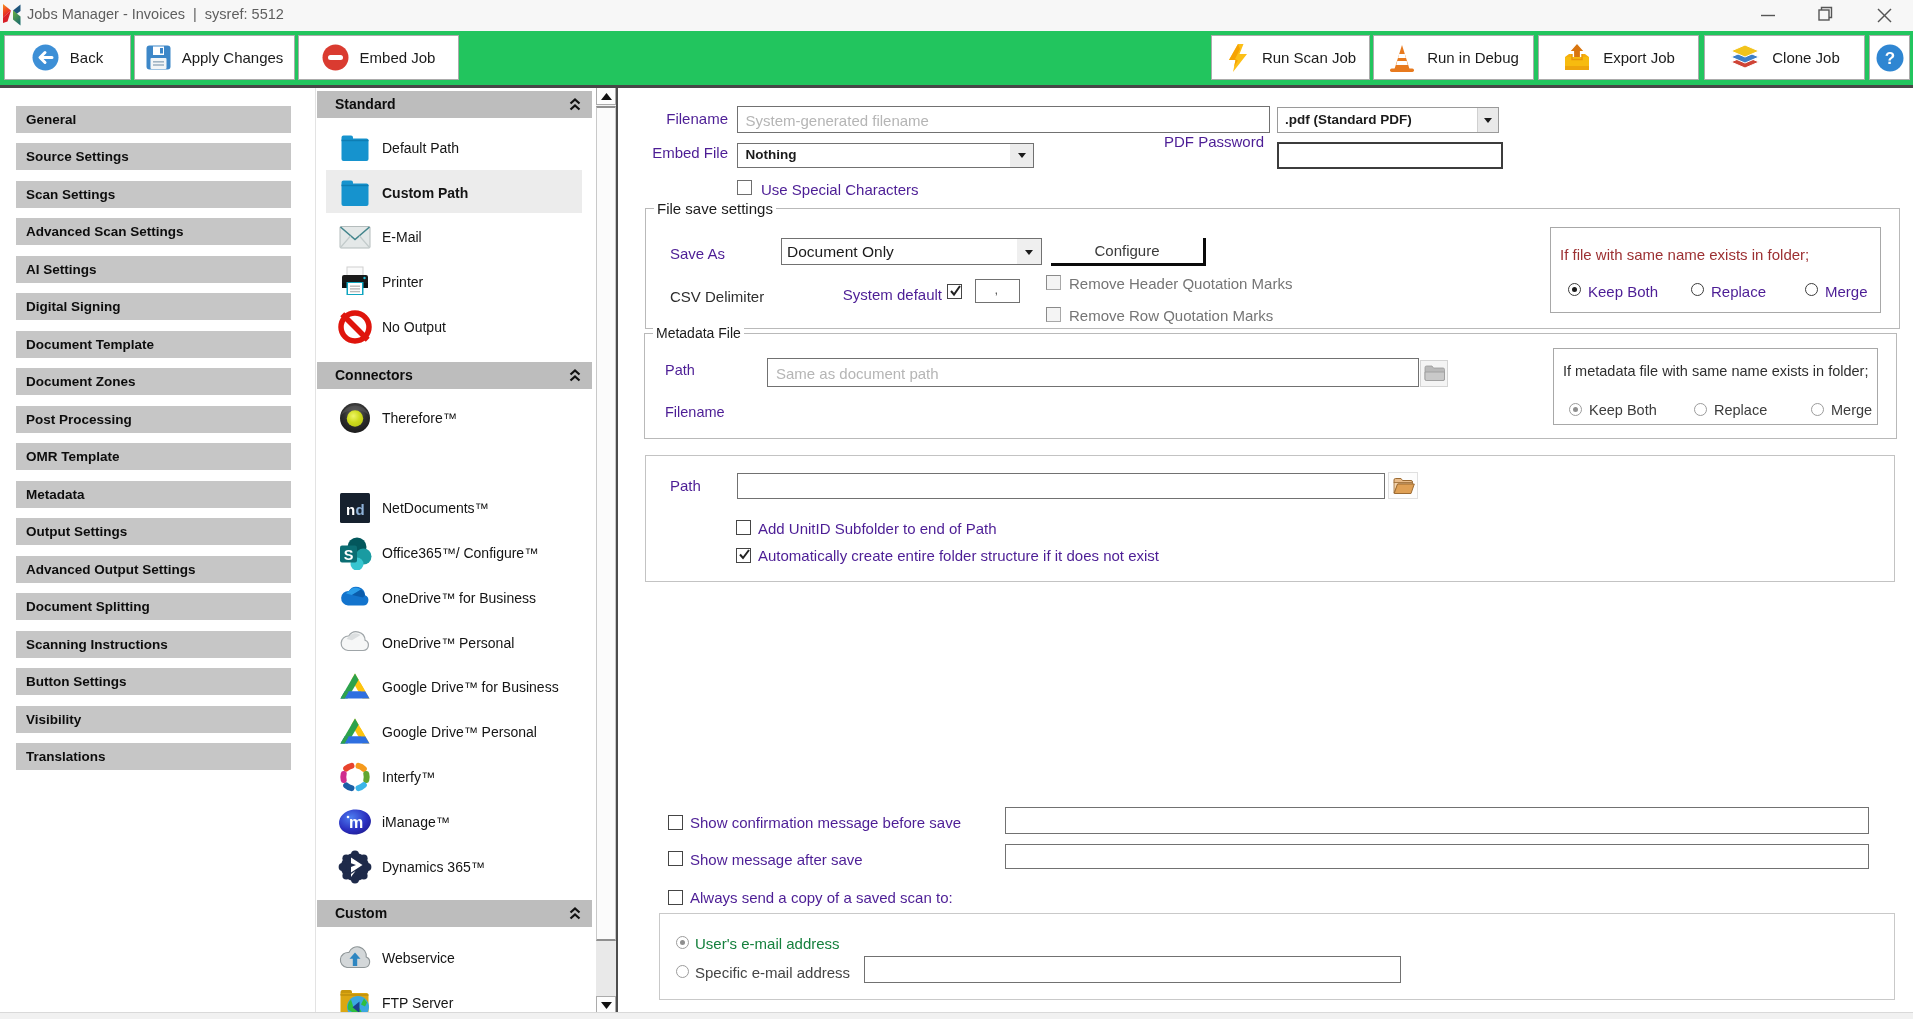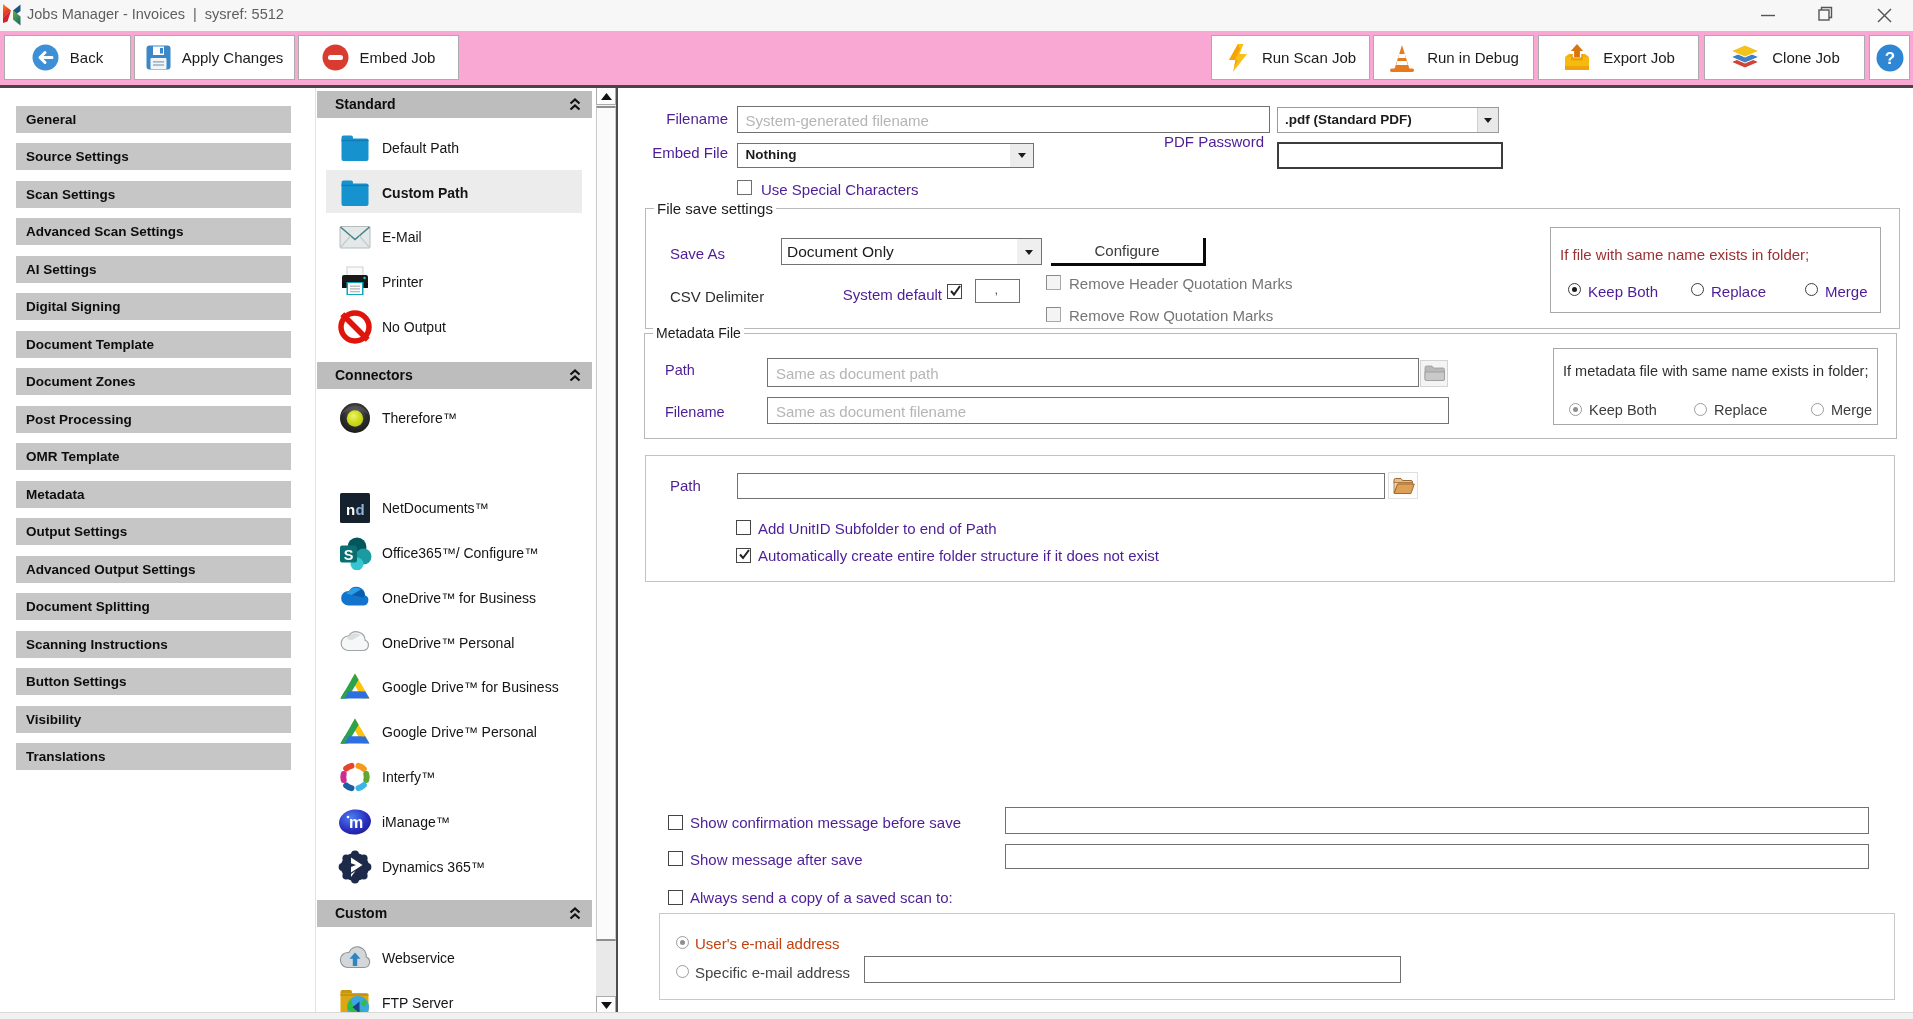--- a/index.html
+++ b/index.html
@@ -1,21 +1,21 @@
 <!DOCTYPE html>
 <html><head>
 <meta charset="utf-8">
 <style>
 * { margin:0; padding:0; box-sizing:border-box; }
 html,body { width:1913px; height:1019px; overflow:hidden; background:#fff;
   font-family:"Liberation Sans", sans-serif; color:#1b1b1b; }
 .abs { position:absolute; }
 #titlebar { position:absolute; left:0; top:0; width:1913px; height:31px; background:#f7f7f7; }
 #titletext { position:absolute; left:27px; top:6px; font-size:14.5px; color:#5e5e5e; }
-#toolbar { position:absolute; left:0; top:31px; width:1913px; height:54px; background:#f9a8d4; }
+#toolbar { position:absolute; left:0; top:31px; width:1913px; height:54px; background:#22c55e; }
 .tbtn { position:absolute; top:4px; height:45px; background:#fff; border:1px solid #ababab;
   display:flex; align-items:center; justify-content:center; gap:11px; font-size:15px; color:#1b1b1b; }
 #darkline { position:absolute; left:0; top:85px; width:1913px; height:2.5px; background:#474747; }
 .sbtn { position:absolute; left:16px; width:275px; height:27px; background:#c6c6c6;
   font-weight:bold; font-size:13.5px; color:#0d0d0d; line-height:27px; padding-left:10px; }
 #midpanel { position:absolute; left:315px; top:87.5px; width:281px; height:925.5px; background:#fff; border-left:1px solid #e3e3e3;}
 .mhead { position:absolute; left:1px; width:275px; height:27px; background:#bdbdbd;
   font-weight:bold; font-size:14px; color:#0d0d0d; line-height:27px; padding-left:18px; }
 .mhead svg { position:absolute; right:11px; top:6px; }
 .mitem { position:absolute; left:1px; width:275px; height:45px; }
@@ -443,23 +443,20 @@
   <div class="inp" style="left:122px;top:24px;width:652px;height:29px">
       <span class="ph">Same as document path</span>
     </div>
   <div class="abs" style="left:775px;top:26px;width:28px;height:27px;background:#f4f4f4;border:1px solid #d4d4d4">
     <svg style="position:absolute;left:3px;top:4px" width="21" height="17" viewBox="0 0 21 17">
         <path d="M1 2.5 a1.5 1.5 0 0 1 1.5-1.5 H8 l1.5 2 H19 a1.5 1.5 0 0 1 1.5 1.5 V14 a1.5 1.5 0 0 1 -1.5 1.5 H2.5 A1.5 1.5 0 0 1 1 14 Z" fill="#b9b9b9" stroke="#9a9a9a" stroke-width="0.8"></path>
         <path d="M1 7 H20.5 V14 a1.5 1.5 0 0 1 -1.5 1.5 H2.5 A1.5 1.5 0 0 1 1 14 Z" fill="#c9c9c9" stroke="#9a9a9a" stroke-width="0.8"></path>
       </svg>
   </div>
   <div class="lbl" style="left:20px;top:70px;font-size:14.5px">Filename</div>
-  <div class="inp" style="left:122px;top:63px;width:682px;height:27px">
-      <span class="ph">Same as document filename</span>
-    </div>
   <div class="abs" style="left:908px;top:14px;width:325px;height:77px;border:1px solid #a8a8a8">
     <div class="lbl" style="left:9px;top:14px;font-size:14.5px;color:#2f2f2f">If metadata file with same name exists in folder;</div>
     <div class="rad gr sel" style="left:15px;top:53.5px"></div>
     <div class="lbl" style="left:35px;top:53px;font-size:14.5px;color:#3c3c3c">Keep Both</div>
     <div class="rad gr" style="left:140px;top:53.5px"></div>
     <div class="lbl" style="left:160px;top:53px;font-size:14.5px;color:#3c3c3c">Replace</div>
     <div class="rad gr" style="left:257px;top:53.5px"></div>
     <div class="lbl" style="left:277px;top:53px;font-size:14.5px;color:#3c3c3c">Merge</div>
   </div>
 </div>
@@ -488,19 +485,19 @@
 <div class="lbl" style="left:690px;top:814px">Show confirmation message before save</div>
 <div class="inp" style="left:1004.5px;top:807px;width:864px;height:27px"></div>
 <div class="cb" style="left:668px;top:851px"></div>
 <div class="lbl" style="left:690px;top:850.5px">Show message after save</div>
 <div class="inp" style="left:1004.5px;top:843.5px;width:864px;height:25.5px"></div>
 <div class="cb" style="left:668px;top:889.5px"></div>
 <div class="lbl" style="left:690px;top:889px">Always send a copy of a saved scan to:</div>
 
 <div class="grp" style="left:659px;top:913px;width:1236px;height:87px;border-color:#c9c9c9">
   <div class="rad gr sel" style="left:15.5px;top:21.5px"></div>
-  <div class="lbl" style="left:35px;top:20.5px;color:#c2410c">User's e-mail address</div>
+  <div class="lbl" style="left:35px;top:20.5px;color:#15803d">User's e-mail address</div>
   <div class="rad gr" style="left:15.5px;top:50.5px"></div>
   <div class="lbl" style="left:35px;top:49.5px;color:#454545">Specific e-mail address</div>
   <div class="inp" style="left:204px;top:41.5px;width:537px;height:27px"></div>
 </div>
 
 <div id="botstrip"></div>
 
 </body></html>

